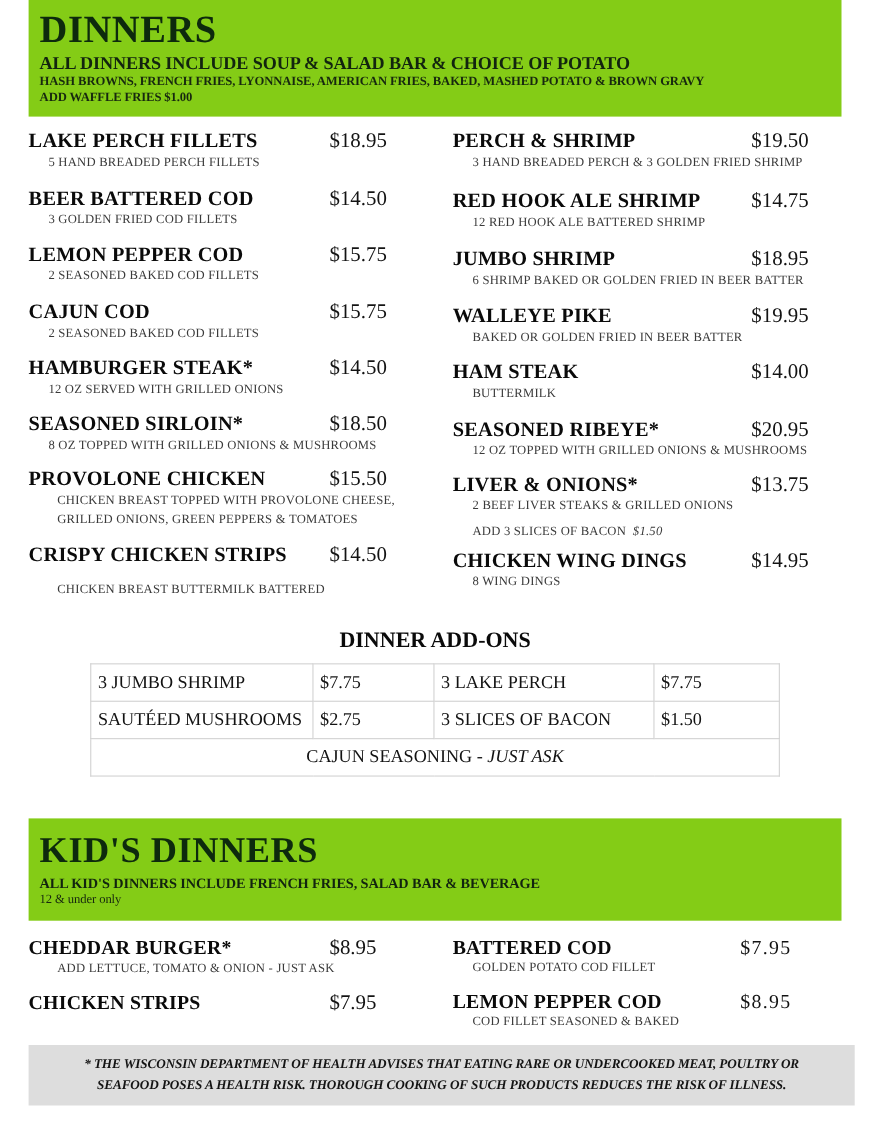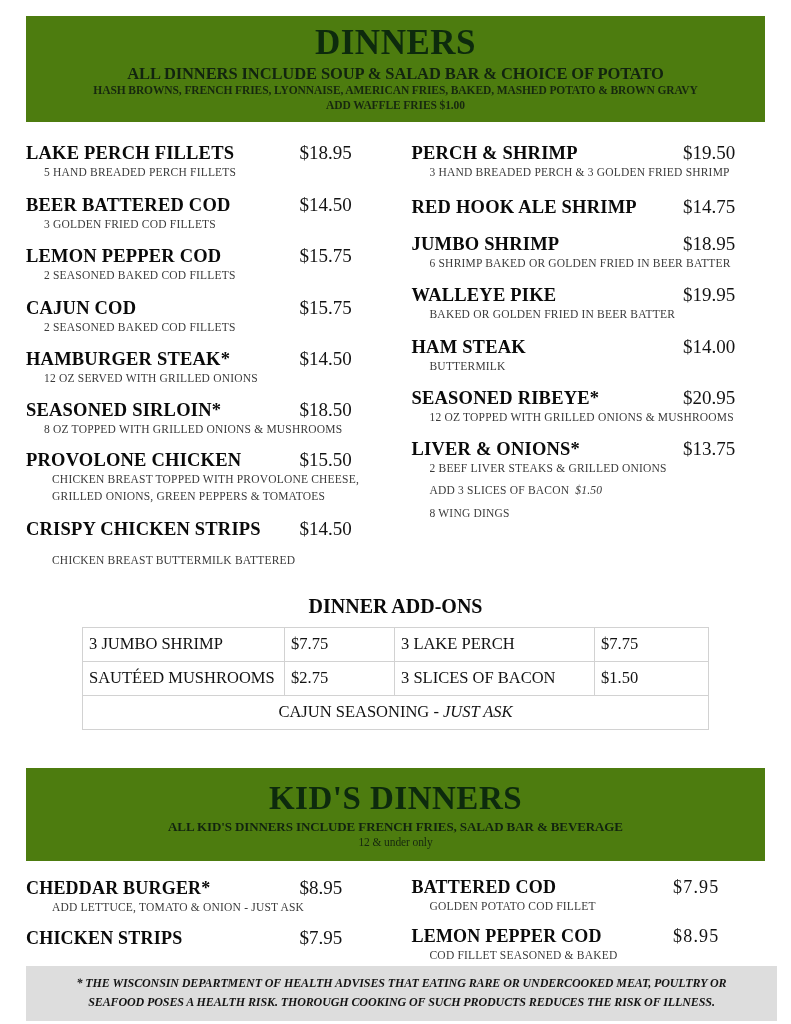--- a/index.html
+++ b/index.html
@@ -19,24 +19,24 @@
   .page {
     position: relative;
     width: 791px;
     height: 1024px;
     box-sizing: border-box;
     padding: 0;
   }
 
   
   .banner {
-    background: #4d7c0f;
-    margin: 16px 26px;
-    box-sizing: border-box;
-    text-align: center;
+    background: #84cc16;
+    margin: 0 26px;
+    box-sizing: border-box;
+    text-align: left;
     padding: 6px 10px 10px 10px;
   }
   .banner-title {
     font-family: "Liberation Serif", "DejaVu Serif", serif;
     font-size: 35px;
     font-weight: 700;
     letter-spacing: 0.5px;
     color: #0d2a0d;
     line-height: 1.1;
     margin: 2px 0 2px 0;
@@ -309,20 +309,21 @@
           <span class="item-price">$19.50</span>
         </div>
         <div class="item-desc">3 HAND BREADED PERCH &amp; 3 GOLDEN FRIED SHRIMP</div>
       </div>
 
       <div class="item" style="margin-top:15px;">
         <div class="item-line">
           <span class="item-name">RED HOOK ALE SHRIMP</span>
           <span class="item-price">$14.75</span>
         </div>
+        <div class="item-desc">12 RED HOOK ALE BATTERED SHRIMP</div>
       </div>
 
       <div class="item" style="margin-top:15px;">
         <div class="item-line">
           <span class="item-name">JUMBO SHRIMP</span>
           <span class="item-price">$18.95</span>
         </div>
         <div class="item-desc">6 SHRIMP BAKED OR GOLDEN FRIED IN BEER BATTER</div>
       </div>
 
@@ -353,20 +354,24 @@
       <div class="item" style="margin-top:12px;">
         <div class="item-line">
           <span class="item-name">LIVER &amp; ONIONS*</span>
           <span class="item-price">$13.75</span>
         </div>
         <div class="item-desc">2 BEEF LIVER STEAKS &amp; GRILLED ONIONS</div>
         <div class="item-extra"><span>ADD 3 SLICES OF BACON</span>&nbsp; <span class="ital">$1.50</span></div>
       </div>
 
       <div class="item" style="margin-top:10px;">
+        <div class="item-line">
+          <span class="item-name">CHICKEN WING DINGS</span>
+          <span class="item-price">$14.95</span>
+        </div>
         <div class="item-desc">8 WING DINGS</div>
       </div>
 
     </div>
   </div>
 
   <div class="addons-wrap">
     <div class="addons-title">DINNER ADD-ONS</div>
     <table class="addons">
       <tbody>

